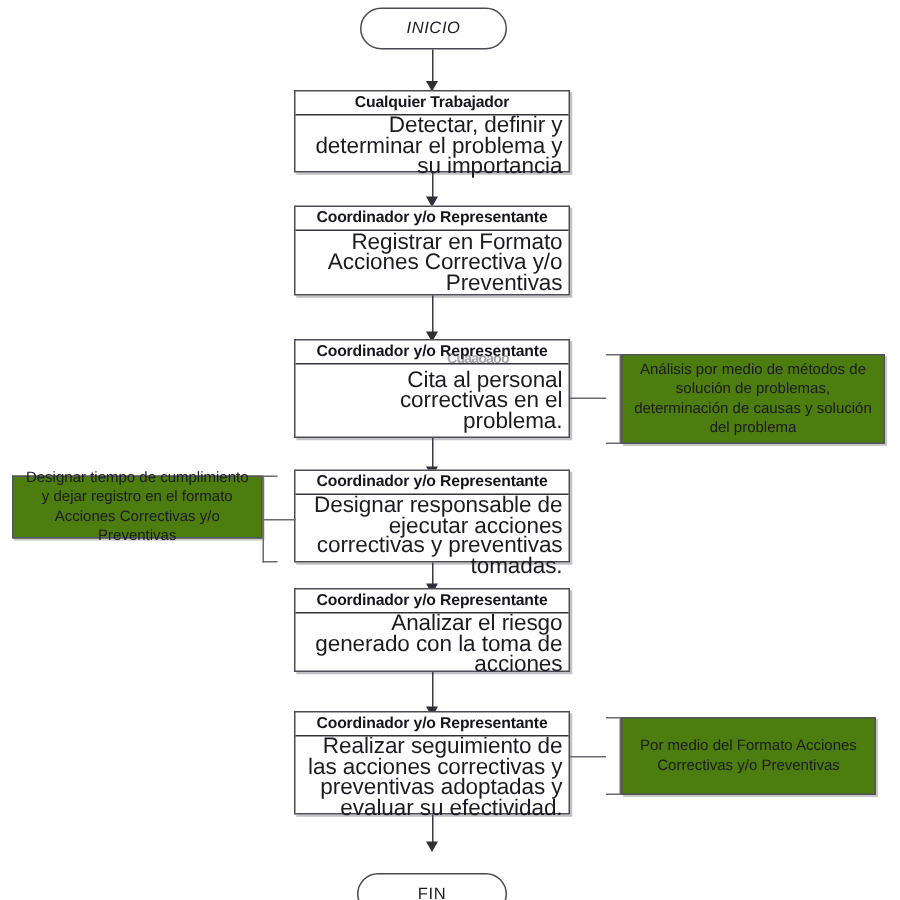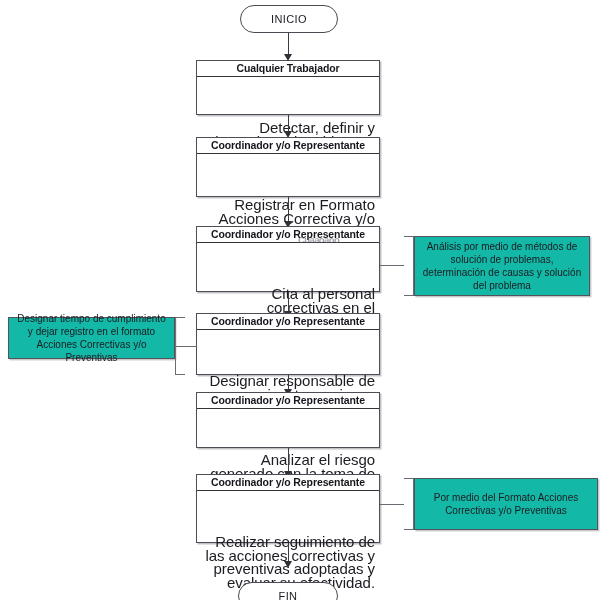--- a/index.html
+++ b/index.html
@@ -36,21 +36,20 @@
 
   
   .process {
     position: absolute;
     box-sizing: border-box;
     border: 1.5px solid #4d4d55;
     background: #ffffff;
     display: flex;
     flex-direction: column;
     box-shadow: 1.5px 1.5px 0 rgba(120,120,128,0.45);
-    gap: 44px;
   }
   .process .hdr {
     box-sizing: border-box;
     border-bottom: 1.6px solid #33333a;
     height: 16px;
     line-height: 15px;
     text-align: center;
     font-size: 10.5px;
     font-weight: bold;
     color: #15151c;
@@ -89,21 +88,21 @@
   .overflow-body {
     align-items: flex-start;
     padding-top: 7px;
   }
 
   
   .note {
     position: absolute;
     box-sizing: border-box;
     border: 1.3px solid #53535b;
-    background: #14b8a6;
+    background: #4d7c0f;
     display: flex;
     align-items: center;
     justify-content: center;
     text-align: center;
     font-size: 10px;
     line-height: 13px;
     color: #1b1b22;
     padding: 0 5px;
     box-shadow: 1.4px 1.4px 0 rgba(125,125,133,0.42);
   }
@@ -140,21 +139,21 @@
     position: absolute;
     height: 0;
     border-top: 1.5px solid #6a6a72;
   }
 </style>
 </head>
 <body>
 
 <div id="canvas">
 
-  <div class="terminator" style="left:240px; top:5px; width:98px; height:28px;">INICIO</div>
+  <div class="terminator" style="left:240px; top:5px; width:98px; height:28px;font-style:italic;">INICIO</div>
 
   <div class="vline" style="left:288px; top:33px; height:22px;"></div>
   <div class="arrow-down" style="left:283.5px; top:54px;"></div>
 
   <div class="process" style="left:196px; top:60px; width:184px; height:55px;">
     <div class="hdr">Cualquier Trabajador</div>
     <div class="body">Detectar, definir y determinar el problema y su importancia</div>
   </div>
 
   <div class="vline" style="left:288px; top:115px; height:17px;"></div>
@@ -203,20 +202,20 @@
   <div class="vline" style="left:288px; top:448px; height:25px;"></div>
   <div class="arrow-down" style="left:283.5px; top:471px;"></div>
 
   <div class="process" style="left:196px; top:474px; width:184px; height:69px;">
     <div class="hdr">Coordinador y/o Representante</div>
     <div class="body">Realizar seguimiento de las acciones correctivas y preventivas adoptadas y evaluar su efectividad.</div>
   </div>
 
   <div class="bracket-right" style="left:404px; top:478px; width:10px; height:52px;"></div>
   <div class="leader" style="left:380px; top:504px; width:24px;"></div>
-  <div class="note" style="left:414px; top:478px; width:184px; height:52px;">Por medio del Formato Acciones Correctivas y/o Preventivas</div>
+  <div class="note" style="left:414px; top:478px; width:170px; height:52px;">Por medio del Formato Acciones Correctivas y/o Preventivas</div>
 
   <div class="vline" style="left:288px; top:543px; height:20px;"></div>
   <div class="arrow-down" style="left:283.5px; top:561px;"></div>
 
   <div class="terminator" style="left:238px; top:566px; width:100px; height:28px;margin-top:16px;">FIN</div>
 
 </div>
 
 </body></html>

